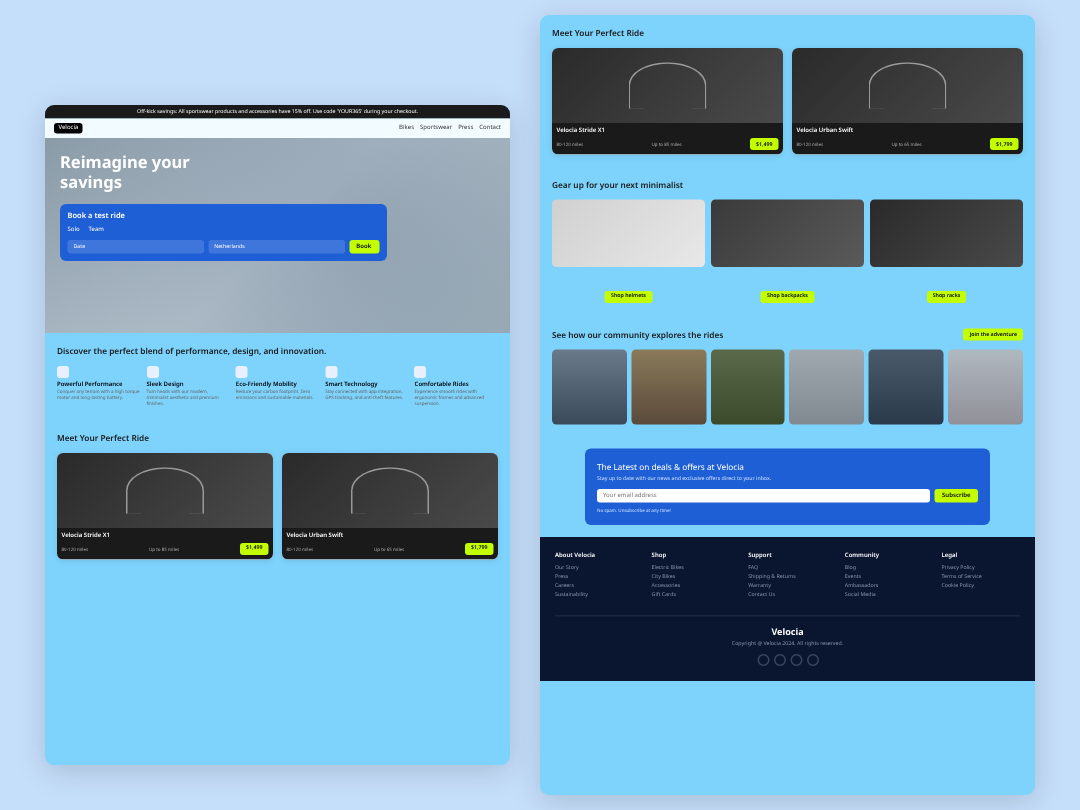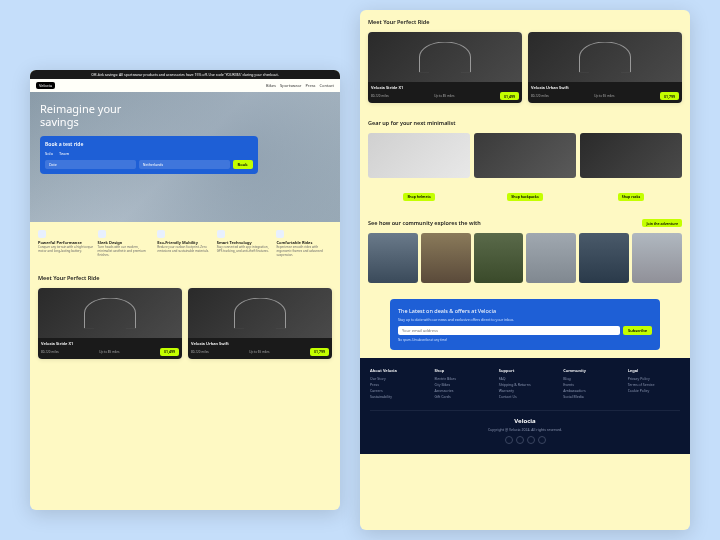--- a/index.html
+++ b/index.html
@@ -1,27 +1,27 @@
 <!DOCTYPE html>
 <html><head>
 <meta charset="utf-8">
 <style>
 *{margin:0;padding:0;box-sizing:border-box;font-family:system-ui,-apple-system,sans-serif}
 body{background:#c5defa;width:720px;height:540px;overflow:hidden;position:relative}
-.page{position:absolute;background:#fef9c3;border-radius:6px;box-shadow:0 4px 20px rgba(0,0,0,.15);overflow:hidden}
+.page{position:absolute;background:#7dd3fc;border-radius:6px;box-shadow:0 4px 20px rgba(0,0,0,.15);overflow:hidden}
 .page-left{left:30px;top:70px;width:310px;height:440px}
 .page-right{left:360px;top:10px;width:330px;height:520px}
 .banner{background:#1a1a1a;color:#fff;font-size:3.5px;text-align:center;padding:2px}
 .nav{display:flex;justify-content:space-between;align-items:center;padding:3px 6px;background:rgba(255,255,255,.9)}
 .logo{background:#000;color:#fff;font-size:4px;padding:1px 3px;border-radius:2px}
 .nav-links{display:flex;gap:4px;font-size:4px}
 .nav-links span{color:#333}
 .hero{position:relative;height:130px;background:linear-gradient(135deg,#8a9ba8 0%,#b8c5d0 50%,#a5b5c0 100%);padding:10px}
 .hero::before{content:'';position:absolute;inset:0;background:radial-gradient(circle at 70% 50%,rgba(100,120,140,.4),transparent)}
-.hero h1{color:#fff;font-size:11px;font-weight:400;line-height:1.2;position:relative;z-index:1}
+.hero h1{color:#fff;font-size:11px;font-weight:700;line-height:1.2;position:relative;z-index:1}
 .booking{background:#1e5fd6;border-radius:4px;padding:5px;margin-top:8px;position:relative;z-index:1;width:75%}
 .booking-title{color:#fff;font-size:5px;font-weight:600;margin-bottom:3px}
 .tabs{display:flex;gap:6px;margin-bottom:3px}
 .tab{color:#fff;font-size:4px;padding:1px 0}
 .form-row{display:flex;gap:3px;align-items:center}
 .input{background:rgba(255,255,255,.15);border-radius:2px;padding:2px 4px;font-size:3.5px;color:#fff;flex:1}
 .btn-lime{background:#c4ff00;color:#000;border:none;border-radius:2px;padding:2px 5px;font-size:4px;font-weight:600}
 .section{padding:8px}
 .section-title{font-size:5.5px;font-weight:600;margin-bottom:6px;color:#1a1a1a}
 .features{display:flex;gap:4px}
@@ -92,20 +92,21 @@
         <span class="tab">Team</span>
       </div>
       <div class="form-row">
         <div class="input">Date</div>
         <div class="input">Netherlands</div>
         <button class="btn-lime">Book</button>
       </div>
     </div>
   </div>
   <div class="section">
+    <div class="section-title">Discover the perfect blend of performance, design, and innovation.</div>
     <div class="features">
       <div class="feature">
           <div class="feature-icon"></div>
           <div class="feature-title">Powerful Performance</div>
           <div class="feature-desc">Conquer any terrain with a high torque motor and long-lasting battery.</div>
         </div>
       <div class="feature">
           <div class="feature-icon"></div>
           <div class="feature-title">Sleek Design</div>
           <div class="feature-desc">Turn heads with our modern, minimalist aesthetic and premium finishes.</div>
@@ -187,21 +188,21 @@
   <div class="section">
     <div class="section-title">Gear up for your next minimalist</div>
     <div class="gear">
       <div class="gear-card"><div class="gear-img"></div><button class="btn-lime sm">Shop helmets</button></div>
       <div class="gear-card"><div class="gear-img g2"></div><button class="btn-lime sm">Shop backpacks</button></div>
       <div class="gear-card"><div class="gear-img g3"></div><button class="btn-lime sm">Shop racks</button></div>
     </div>
   </div>
   <div class="section">
     <div class="community-head">
-      <div class="section-title" style="margin:0">See how our community explores the with</div>
+      <div class="section-title" style="margin:0">See how our community explores the rides</div>
       <button class="btn-lime sm">Join the adventure</button>
     </div>
     <div class="community">
       <div class="comm-img c1"></div>
       <div class="comm-img c2"></div>
       <div class="comm-img c3"></div>
       <div class="comm-img c4"></div>
       <div class="comm-img c5"></div>
       <div class="comm-img c6"></div>
     </div>

